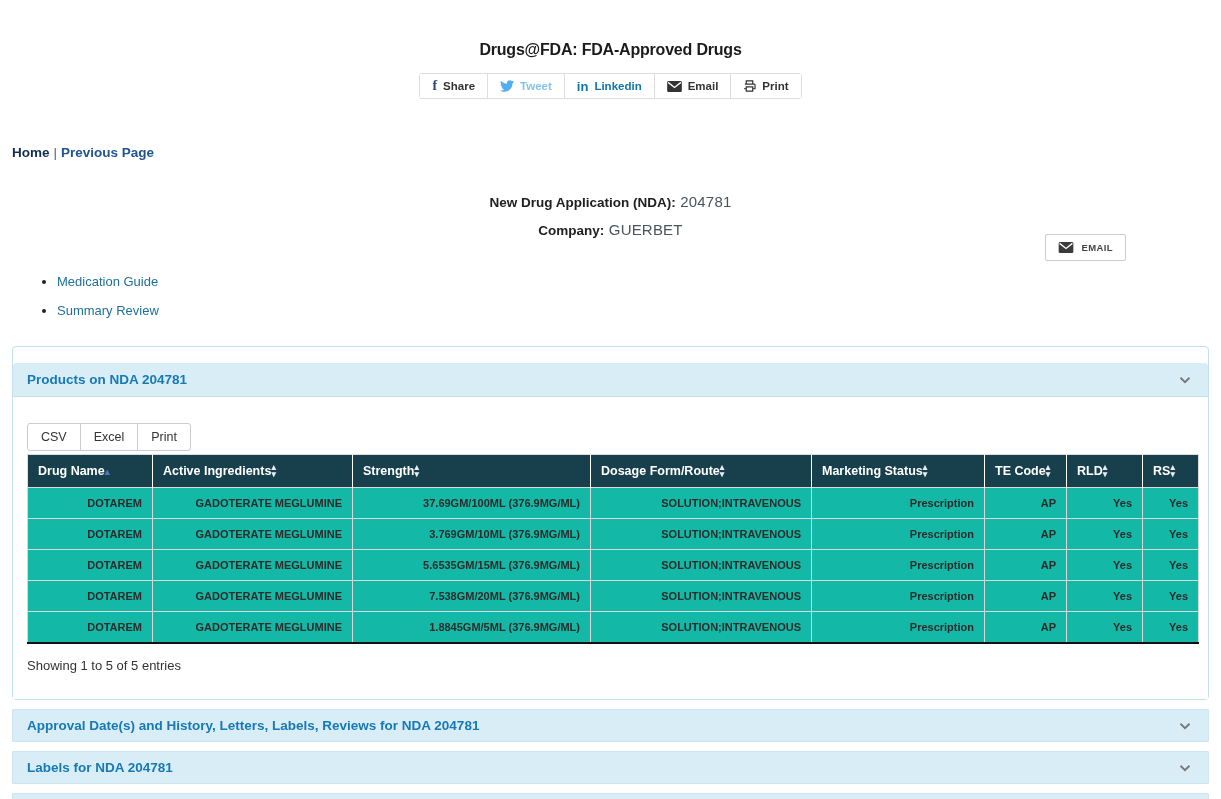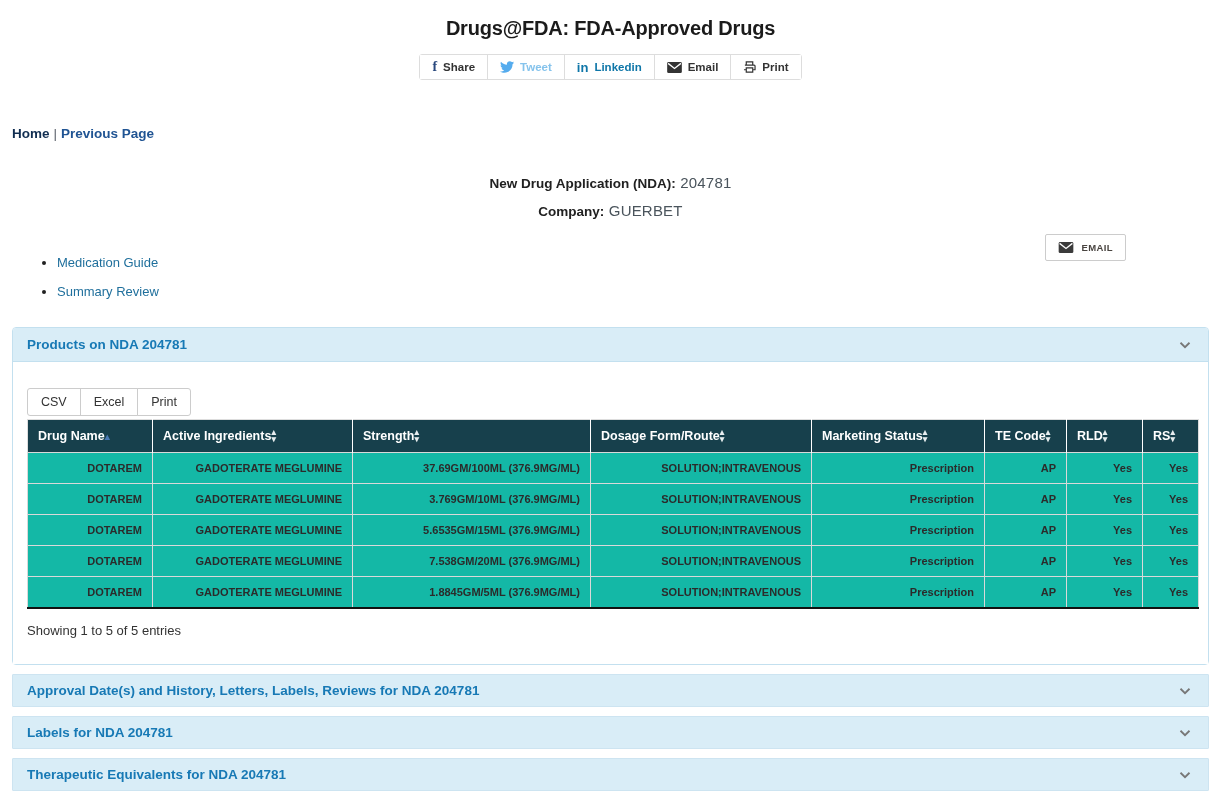--- a/index.html
+++ b/index.html
@@ -5,22 +5,22 @@
   * { box-sizing: border-box; margin: 0; padding: 0; }
   html,body { background:#ffffff; }
   body {
     width:1221px; height:799px;
     font-family:"Liberation Sans", sans-serif;
     color:#212121; position:relative; overflow:hidden;
   }
 
   
   .page-title {
-    text-align:center; font-size:20px; font-weight:bold; color:#1b1b1b;
-    padding-top:17px; letter-spacing:-0.2px;
+    text-align:center; font-size:16px; font-weight:bold; color:#1b1b1b;
+    padding-top:17px; letter-spacing:-0.2px;margin-top:24px;
   }
   .social-bar { display:flex; justify-content:center; margin-top:14px; }
   .social-group { display:inline-flex; border:1px solid #ddd; border-radius:3px; background:#fff; }
   .social-btn {
     display:flex; align-items:center; gap:6px; padding:4px 12px;
     border:none; border-right:1px solid #ddd; background:#fff; cursor:pointer;
     font-family:"Liberation Sans", sans-serif; font-size:11.5px; color:#333; font-weight:bold;
   }
   .social-btn:last-child { border-right:none; }
   .social-btn .fb-glyph { color:#29487d; font-weight:bold; font-size:14px; font-family:"Liberation Serif", serif; }
@@ -54,21 +54,21 @@
   .doc-links a { color:#1f6f9c; text-decoration:none; cursor:pointer; }
 
   
   .panel {
     margin-top:28px; border:1px solid #c3e0ef; border-radius:4px; background:#fff;
   }
   .panel-header, .accordion-bar {
     background:#d9edf7; display:flex; align-items:center; justify-content:space-between;
     padding:0 14px; height:34px; cursor:pointer; border-radius:1px;
   }
-  .panel-header { border-bottom:1px solid #c3e0ef; border-radius:3px 3px 0 0; }
+  .panel-header { border-bottom:1px solid #c3e0ef; border-radius:3px 3px 0 0;margin-top:16px; }
   .panel-title, .accordion-title { font-size:13.5px; font-weight:bold; color:#1779b5; }
   .chev { width:18px; height:18px; }
 
   .panel-body { padding:26px 13px 26px 14px; background:#fff; }
 
   .export-group { display:inline-flex; margin-bottom:3px; }
   .export-btn {
     padding:6px 13px; font-size:12.5px; color:#333; background:#fff;
     border:1px solid #ccc; margin-left:-1px; cursor:pointer;
     font-family:"Liberation Sans", sans-serif;

